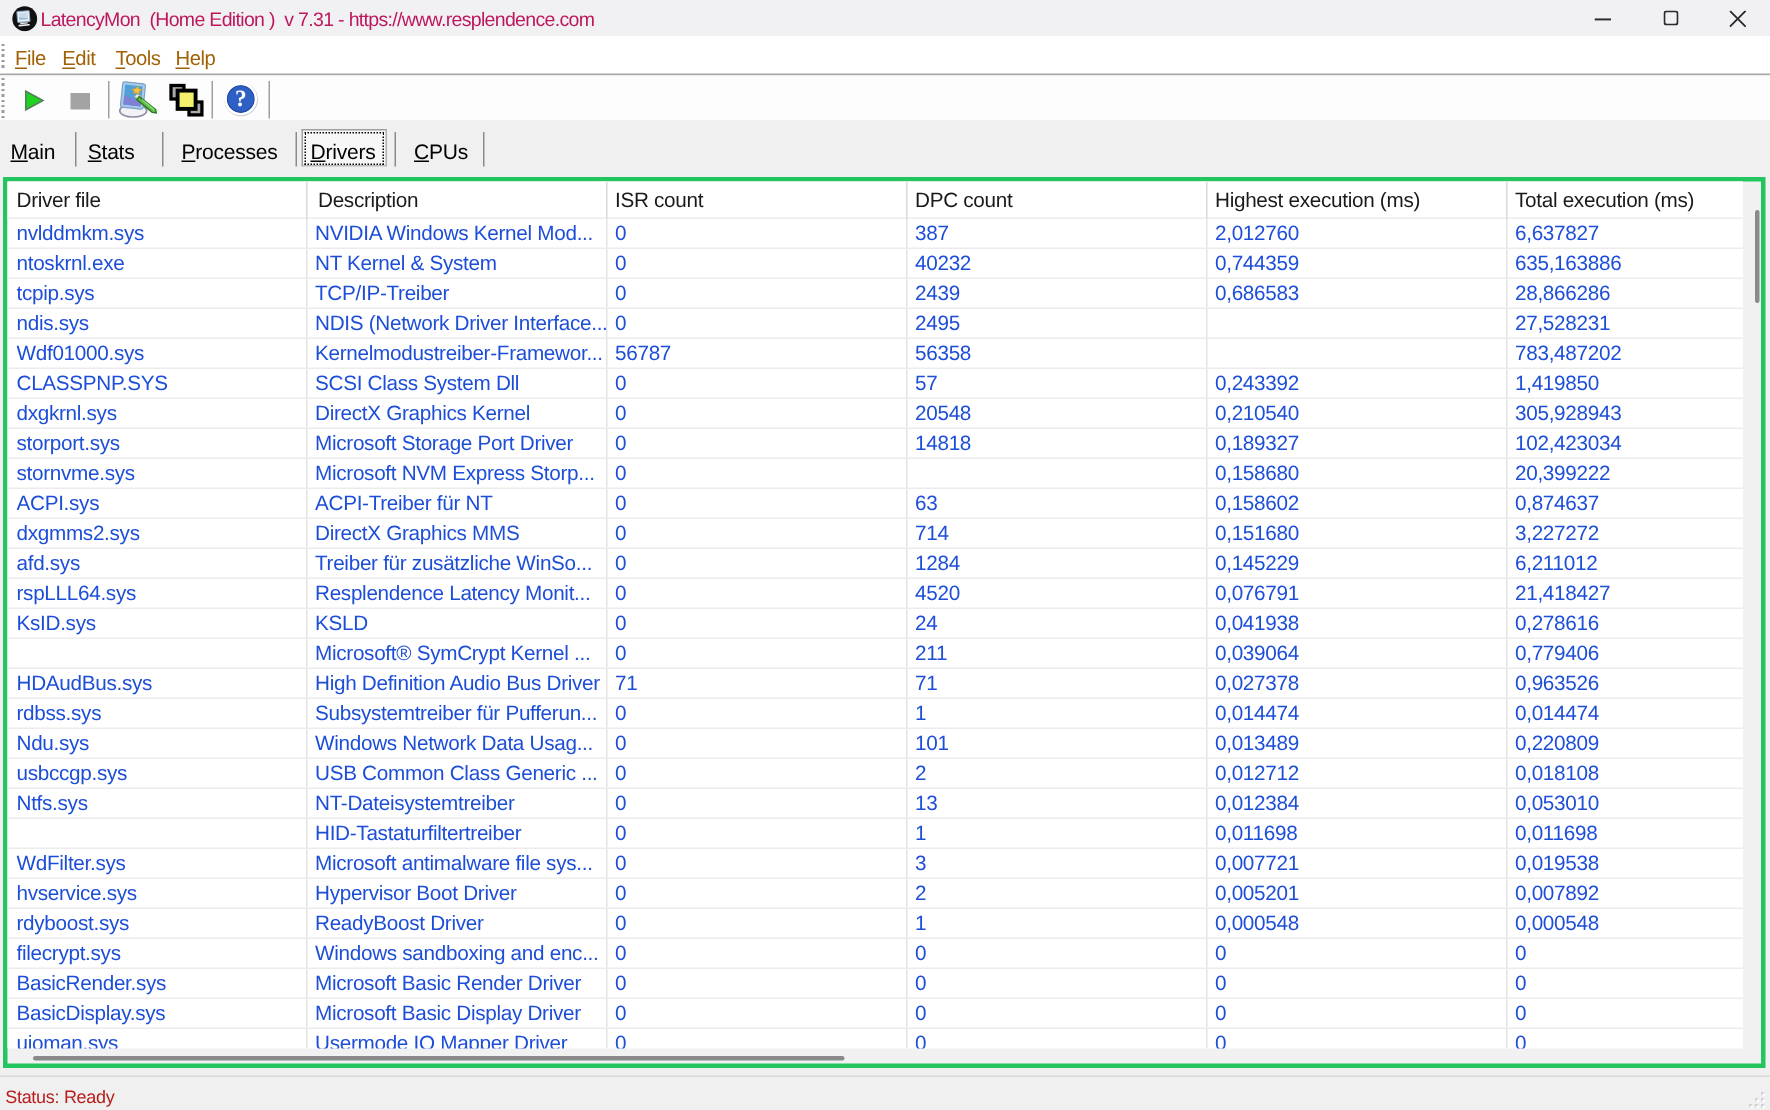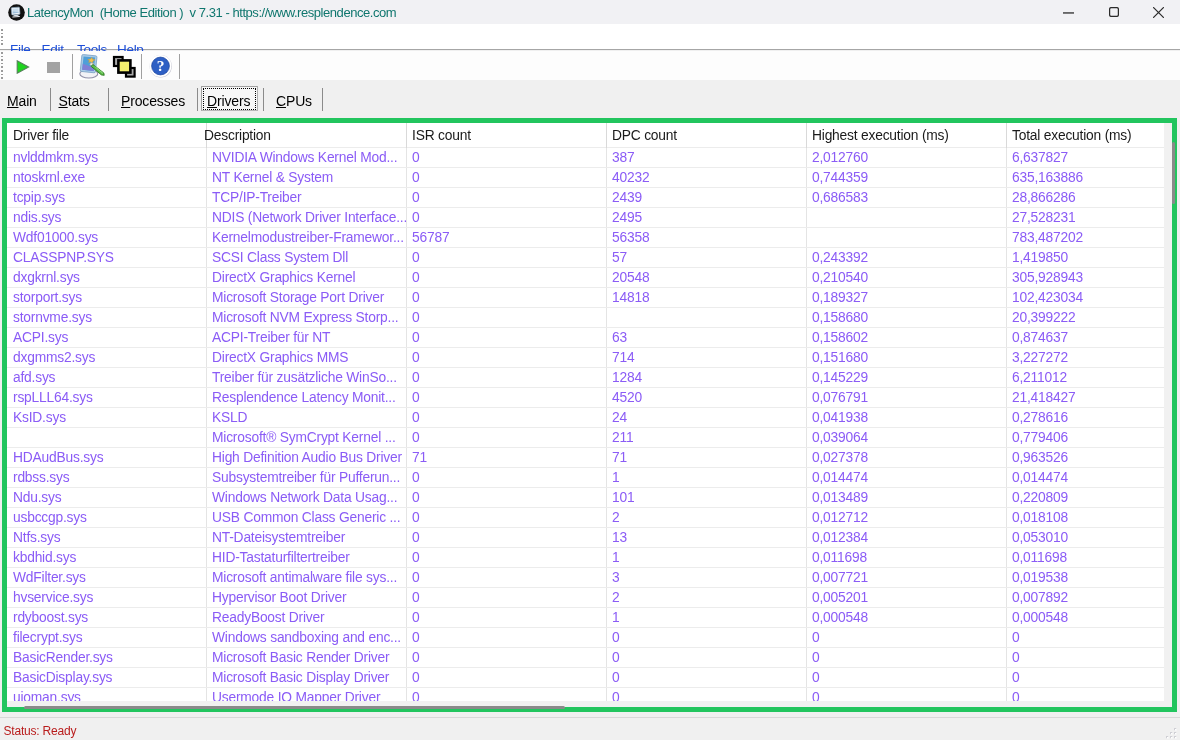--- a/index.html
+++ b/index.html
@@ -1,43 +1,43 @@
 <!DOCTYPE html>
 <html><head><meta charset="utf-8"><style>
 *{margin:0;padding:0;box-sizing:border-box}
 html,body{width:1180px;height:740px;overflow:hidden;background:#f0f0f0;
  font-family:"Liberation Sans",sans-serif;-webkit-font-smoothing:antialiased}
 .abs{position:absolute}
 
 #titlebar{position:absolute;left:0;top:0;width:1180px;height:24px;background:#f1f1f4}
-#titletxt{position:absolute;left:27px;top:4.5px;font-size:13px;color:#0f766e;letter-spacing:-0.45px;white-space:pre}
+#titletxt{position:absolute;left:27px;top:4.5px;font-size:13px;color:#be185d;letter-spacing:-0.45px;white-space:pre}
 
 #menubar{position:absolute;left:0;top:24px;width:1180px;height:26px;background:#fff;border-bottom:1px solid #a6a6a6}
-.menuitem{position:absolute;top:18px;font-size:13.5px;letter-spacing:-0.3px;color:#1d4ed8;line-height:16px}
+.menuitem{position:absolute;top:7px;font-size:13.5px;letter-spacing:-0.3px;color:#a16207;line-height:16px}
 .menuitem u{text-decoration:underline;text-underline-offset:1.5px}
 
 #toolbar{position:absolute;left:0;top:51px;width:1180px;height:29px;background:#fdfdfd}
 .tsep{position:absolute;top:2.5px;width:1px;height:25px;background:#a0a0a0}
 
 .grip{position:absolute;width:2px;background-image:repeating-linear-gradient(to bottom,#9b9b9b 0,#9b9b9b 1.6px,transparent 1.6px,transparent 3.6px)}
 
 #tabbar{position:absolute;left:0;top:80px;width:1096px;height:38px;background:#f0f0f0}
 .tab{position:absolute;top:12.8px;font-size:14px;letter-spacing:-0.15px;color:#000;line-height:17px}
 .tab u{text-decoration:underline;text-underline-offset:1.2px}
 .tabsep{position:absolute;top:8px;width:1px;height:23px;background:#8b8b8b}
 #drvbtn{position:absolute;left:200.5px;top:6px;width:57px;height:25px;background:#f7f7f7;border:1px solid #a0a0a0;border-bottom-color:#b8b8b8;border-right-color:#b0b0b0}
 #focusrect{position:absolute;left:202.5px;top:8px;width:53.5px;height:21.5px;border:1px dotted #000}
 
-#panel{position:absolute;left:2px;top:118px;width:1175px;height:594px;background:#f1f1f1;border:5px solid #22c55e}
+#panel{position:absolute;left:2px;top:118px;width:1175px;height:594px;background:#f1f1f1;border:3px solid #22c55e}
 #content{position:absolute;left:0px;top:0px;width:1157px;height:578px;background:#fff;overflow:hidden}
 .vline{position:absolute;top:0;width:1px;height:578px;background:#e4e4e4}
 #header{position:absolute;left:0;top:0;width:1157px;height:24.5px;background:#fff;border-bottom:1px solid #ececec}
 .hline{position:absolute;top:0;width:1px;height:25px;background:#d9d9d9}
 .hcell{position:absolute;top:4.5px;font-size:13.8px;letter-spacing:-0.2px;color:#1a1a1a;white-space:pre;line-height:16px}
-.row{position:absolute;left:0;width:1157px;height:20px;border-bottom:1px solid #ececec;font-size:13.8px;letter-spacing:-0.2px;color:#8b5cf6}
+.row{position:absolute;left:0;width:1157px;height:20px;border-bottom:1px solid #ececec;font-size:13.8px;letter-spacing:-0.2px;color:#1d4ed8}
 .row span{position:absolute;top:0;line-height:20px;white-space:pre;overflow:hidden}
 .c1{left:6px;width:191px}.c2{left:205px;width:194px}.c3{left:405px;width:192px}
 .c4{left:605px;width:192px}.c5{left:805px;width:192px}.c6{left:1005px;width:150px}
 #vthumb{position:absolute;left:1165px;top:19px;width:3px;height:62px;background:#8a8a8a;border-radius:2px}
 #hthumb{position:absolute;left:17px;top:583px;width:541px;height:3px;background:#8a8a8a;border-radius:2px}
 
 #statusbar{position:absolute;left:0;top:717px;width:1180px;height:23px;background:#f0f0f0;border-top:1px solid #d8d8d8}
 #statustxt{position:absolute;left:3.5px;top:6px;font-size:12px;letter-spacing:-0.2px;color:#b91c1c}
 </style></head>
 <body>
@@ -125,21 +125,21 @@
   <div class="vline" style="left:599px"></div>
   <div class="vline" style="left:799px"></div>
   <div class="vline" style="left:999px"></div>
   <div id="header">
    <div class="hline" style="left:199px"></div>
    <div class="hline" style="left:399px"></div>
    <div class="hline" style="left:599px"></div>
    <div class="hline" style="left:799px"></div>
    <div class="hline" style="left:999px"></div>
    <span class="hcell" style="left:6px">Driver file</span>
-   <span class="hcell" style="left:197px">Description</span>
+   <span class="hcell" style="left:207px">Description</span>
    <span class="hcell" style="left:405px">ISR count</span>
    <span class="hcell" style="left:605px">DPC count</span>
    <span class="hcell" style="left:805px">Highest execution (ms)</span>
    <span class="hcell" style="left:1005px">Total execution (ms)</span>
   </div>
 <div class="row" style="top:24.5px">
         <span class="c1">nvlddmkm.sys</span>
         <span class="c2">NVIDIA Windows Kernel Mod...</span>
         <span class="c3">0</span>
         <span class="c4">387</span>
@@ -288,21 +288,20 @@
       </div>
 <div class="row" style="top:404.5px">
         <span class="c1">Ntfs.sys</span>
         <span class="c2">NT-Dateisystemtreiber</span>
         <span class="c3">0</span>
         <span class="c4">13</span>
         <span class="c5">0,012384</span>
         <span class="c6">0,053010</span>
       </div>
 <div class="row" style="top:424.5px">
-        <span class="c1">kbdhid.sys</span>
         <span class="c2">HID-Tastaturfiltertreiber</span>
         <span class="c3">0</span>
         <span class="c4">1</span>
         <span class="c5">0,011698</span>
         <span class="c6">0,011698</span>
       </div>
 <div class="row" style="top:444.5px">
         <span class="c1">WdFilter.sys</span>
         <span class="c2">Microsoft antimalware file sys...</span>
         <span class="c3">0</span>

